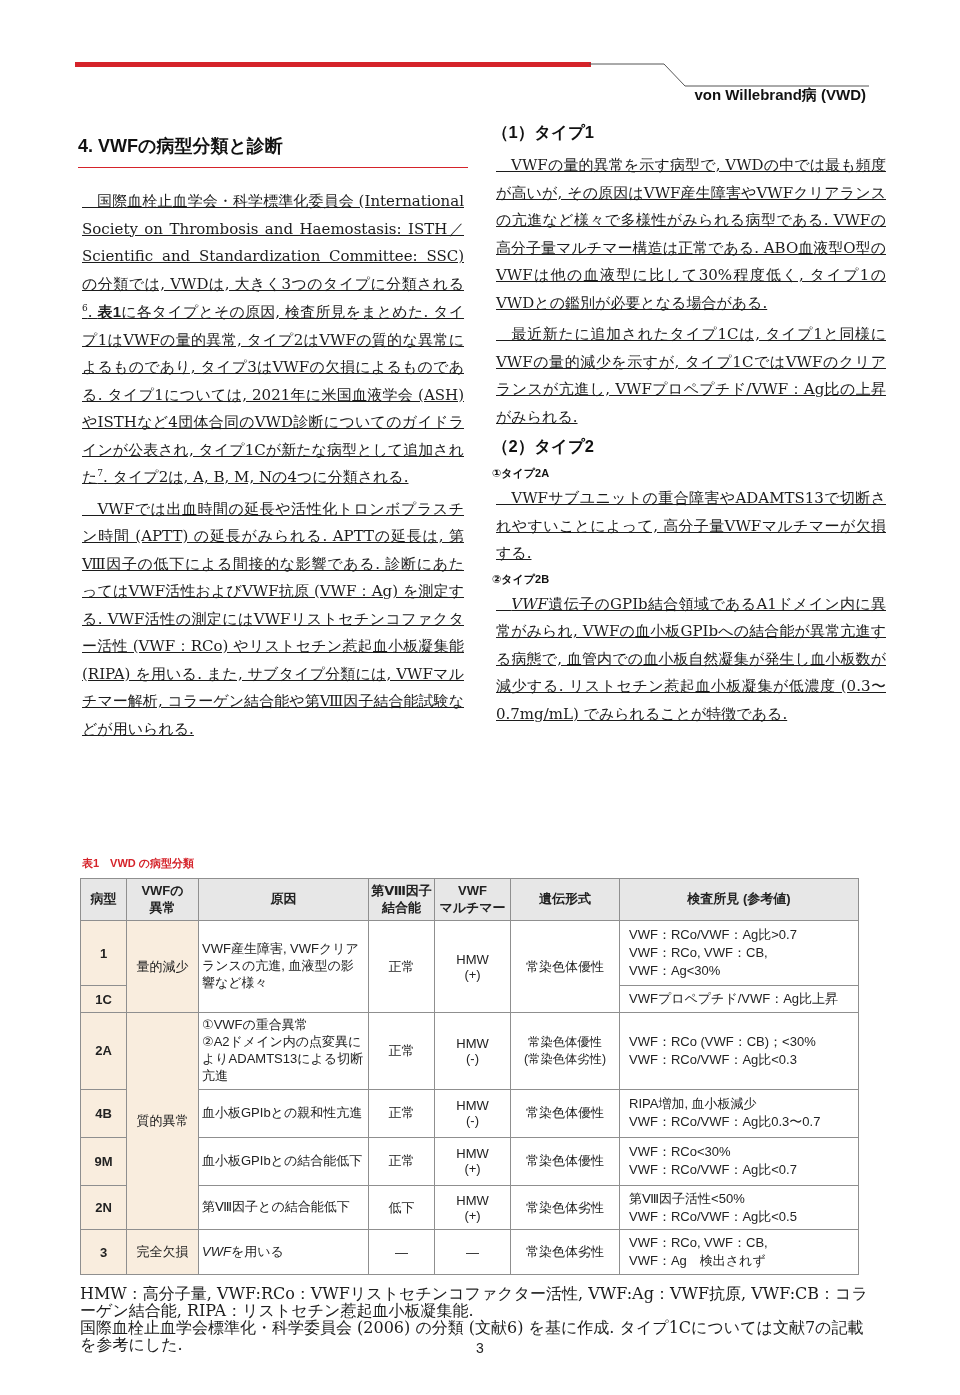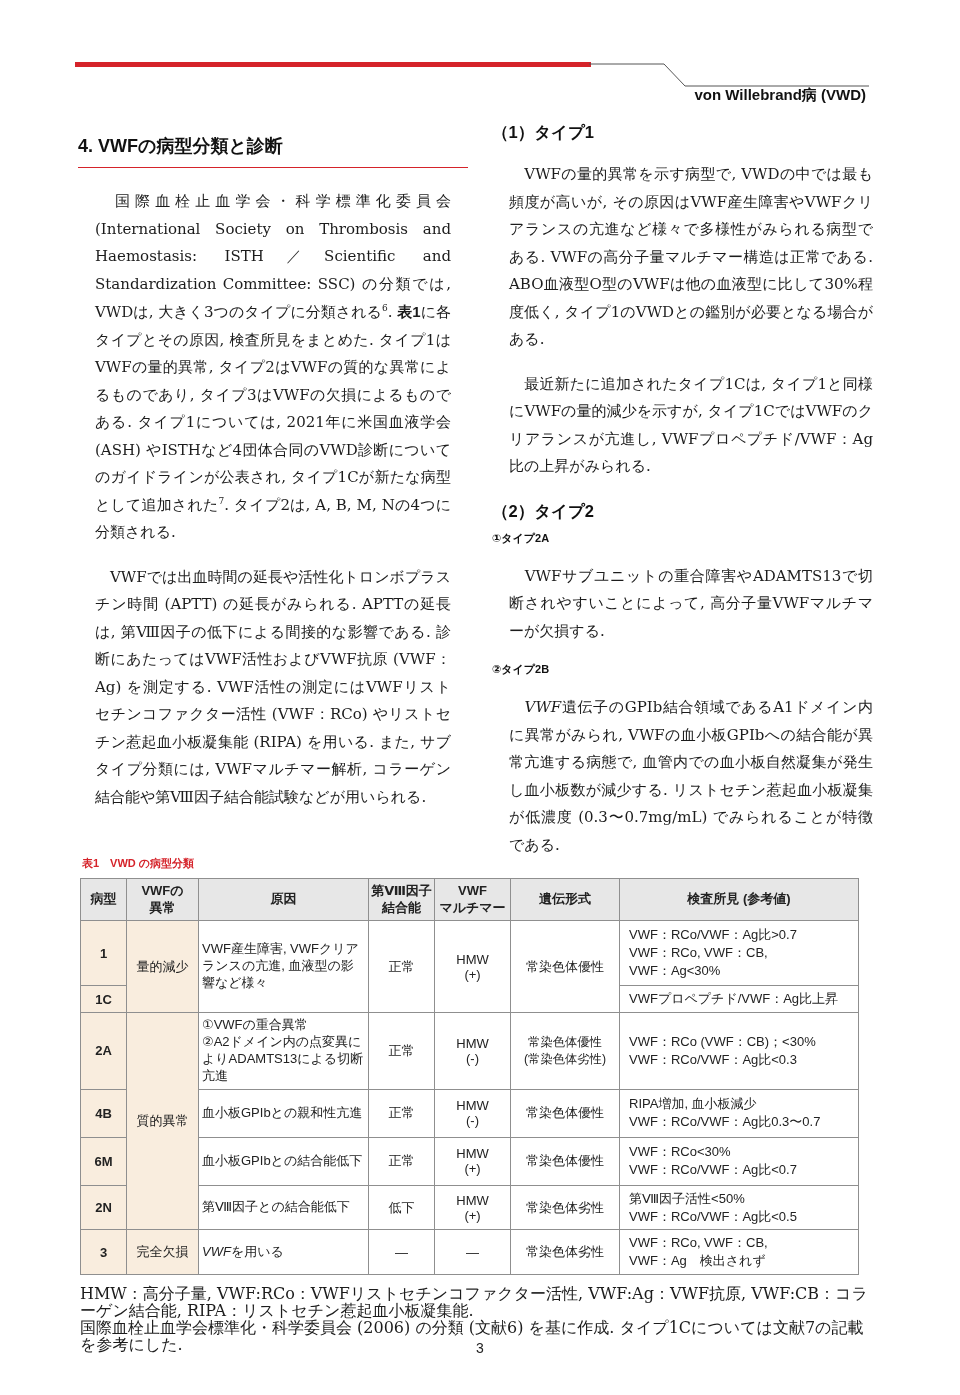--- a/index.html
+++ b/index.html
@@ -18,28 +18,28 @@
   }
   
   .col{position:absolute;top:122px;}
   .col-left{left:78px;width:390px;}
   .col-right{left:492px;width:398px;}
   h2.section-heading{
     font-family:"Liberation Sans","DejaVu Sans",sans-serif;
     font-size:18px;font-weight:bold;color:#111;margin:12px 0 20px 0;
     padding:0 0 9px 0;border-bottom:1.6px solid var(--accent);
   }
-  p.body{font-size:15px;line-height:27.5px;text-align:justify;margin:17px;}
+  p.body{font-size:15px;line-height:27.5px;text-align:justify;margin:4px;text-decoration:underline;}
   sup{font-size:9px;line-height:0;}
   b.gothic{font-family:"Liberation Sans","DejaVu Sans",sans-serif;font-weight:bold;}
   h3.sub-heading{
     font-family:"Liberation Sans","DejaVu Sans",sans-serif;
     font-size:16.5px;font-weight:bold;color:#111;margin:0 0 8px 0;
   }
-  h3.sub-heading.later{margin-top:20px;}
+  h3.sub-heading.later{margin-top:5px;}
   h4.sub2-heading{
     font-family:"Liberation Sans","DejaVu Sans",sans-serif;
     font-size:11px;font-weight:bold;color:#111;margin:2px 0 4px 0;
   }
   
   .table-block{position:absolute;left:80px;top:856px;width:786px;}
   .tbl-caption{
     font-family:"Liberation Sans","DejaVu Sans",sans-serif;
     font-size:11px;font-weight:bold;color:var(--accent);margin:0 0 7px 2px;
   }
@@ -154,21 +154,21 @@
         <td class="type-cell">4B</td>
         <td class="cause">血小板GPIbとの親和性亢進</td>
         <td class="center">正常</td>
         <td class="center pre">HMW
 (-)</td>
         <td class="center">常染色体優性</td>
         <td class="findings pre">RIPA増加, 血小板減少
 VWF：RCo/VWF：Ag比0.3〜0.7</td>
       </tr>
       <tr style="height:48px">
-        <td class="type-cell">6M</td>
+        <td class="type-cell">9M</td>
         <td class="cause">血小板GPIbとの結合能低下</td>
         <td class="center">正常</td>
         <td class="center pre">HMW
 (+)</td>
         <td class="center">常染色体優性</td>
         <td class="findings pre">VWF：RCo&lt;30%
 VWF：RCo/VWF：Ag比&lt;0.7</td>
       </tr>
       <tr style="height:41px">
         <td class="type-cell">2N</td>

